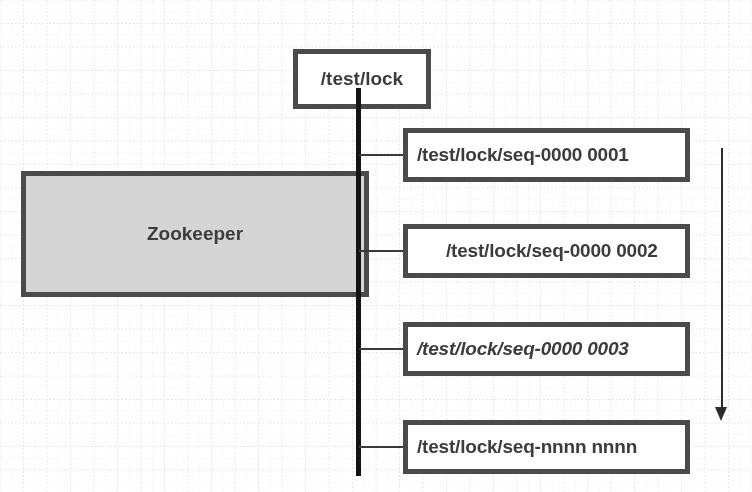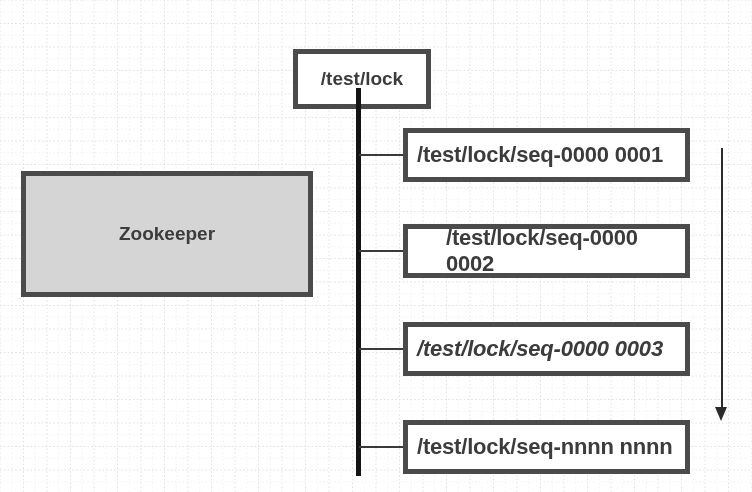--- a/index.html
+++ b/index.html
@@ -45,30 +45,30 @@
     width:138px; height:60px;
     justify-content:center;
     font-size:19px;
     margin-top:18px;
   }
   .child-node{
     left:403px;
     width:287px; height:54px;
     justify-content:flex-start;
     padding-left:9px;
-    font-size:22px;
+    font-size:19px;
     letter-spacing:-0.2px;
   }
   .child-node.c0{top:128px;}
   .child-node.c1{top:224px;padding-left:38px;}
   .child-node.c2{top:322px;font-style:italic;}
   .child-node.c3{top:420px;}
   .legend-node{
     left:21px; top:171px;
-    width:292px; height:126px;
+    width:348px; height:126px;
     background:var(--legend-fill);
     justify-content:center;
     text-align:center;
     font-size:19px;
     line-height:1.35;
   }
   .legend-text{display:block;}
   .trunk{
     position:absolute;
     left:356px; top:88px;

